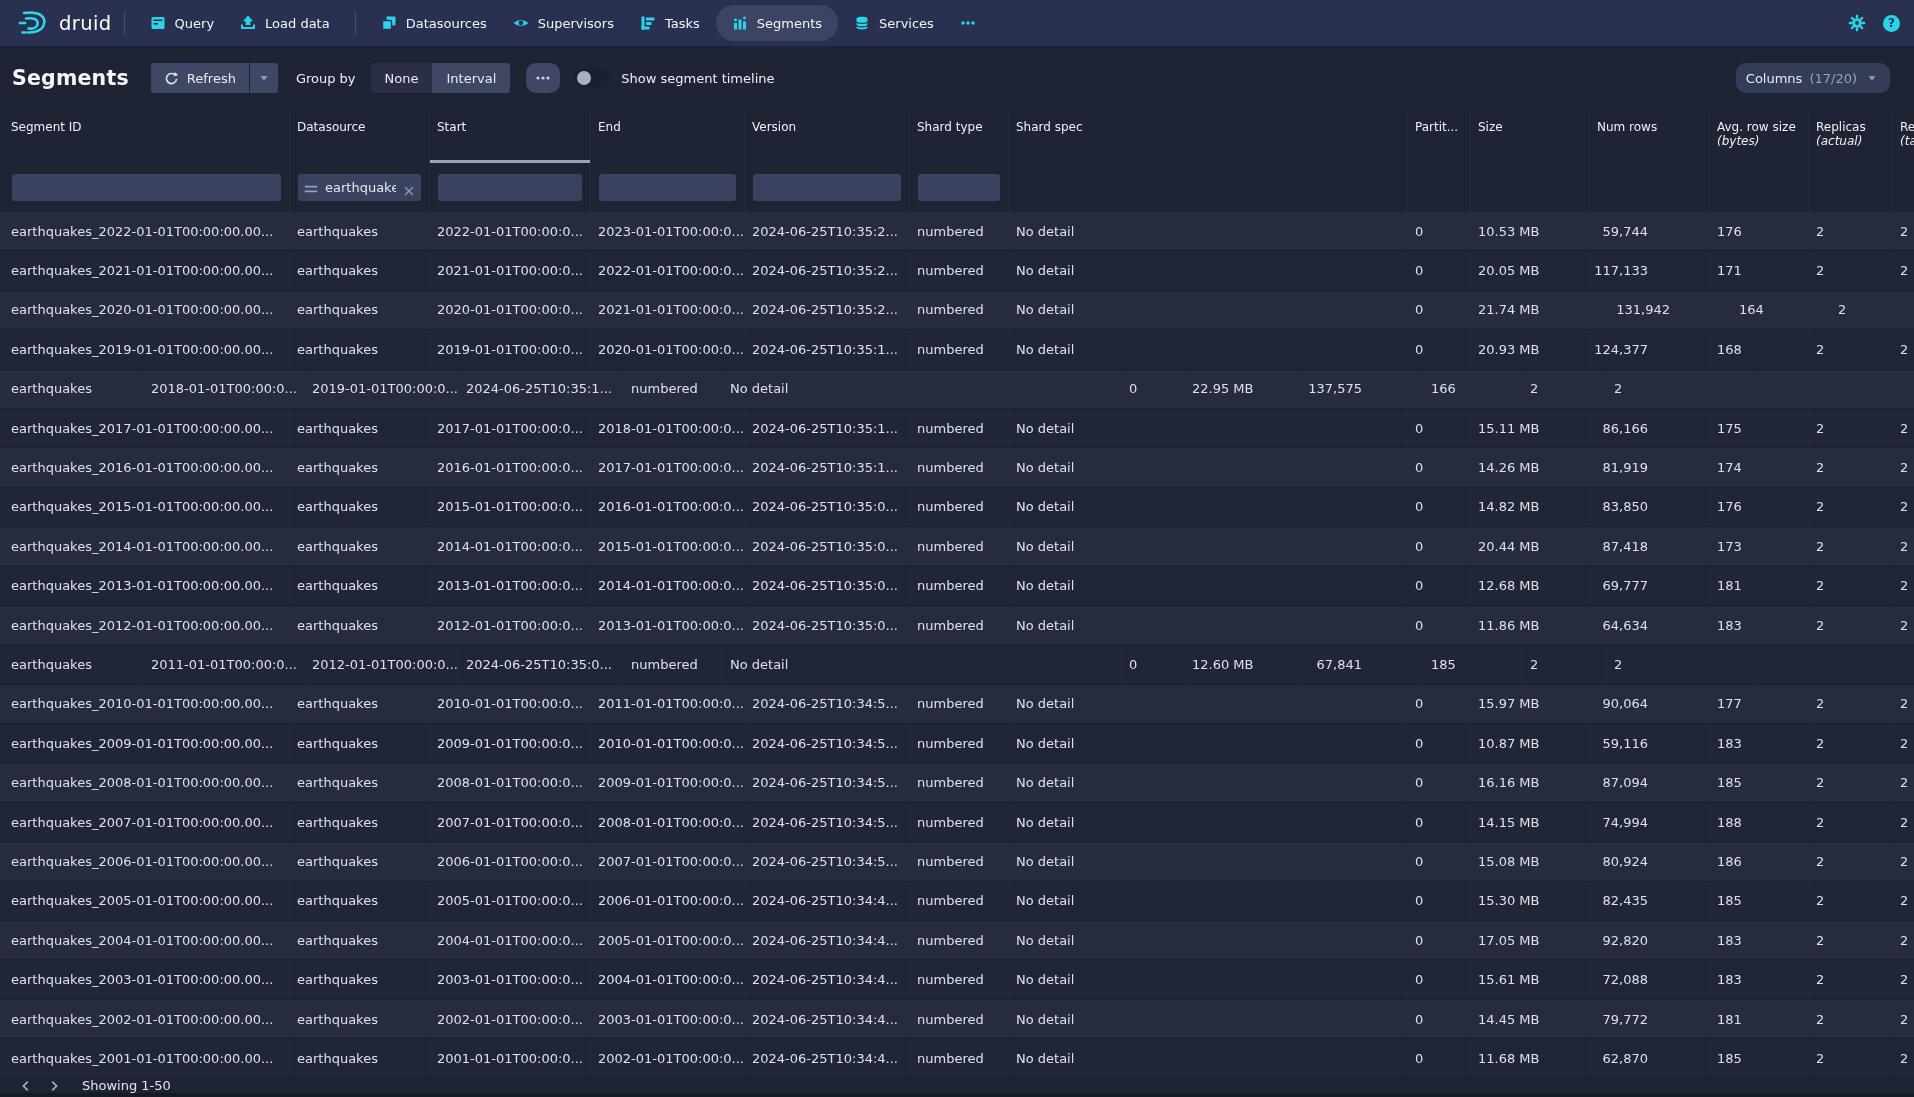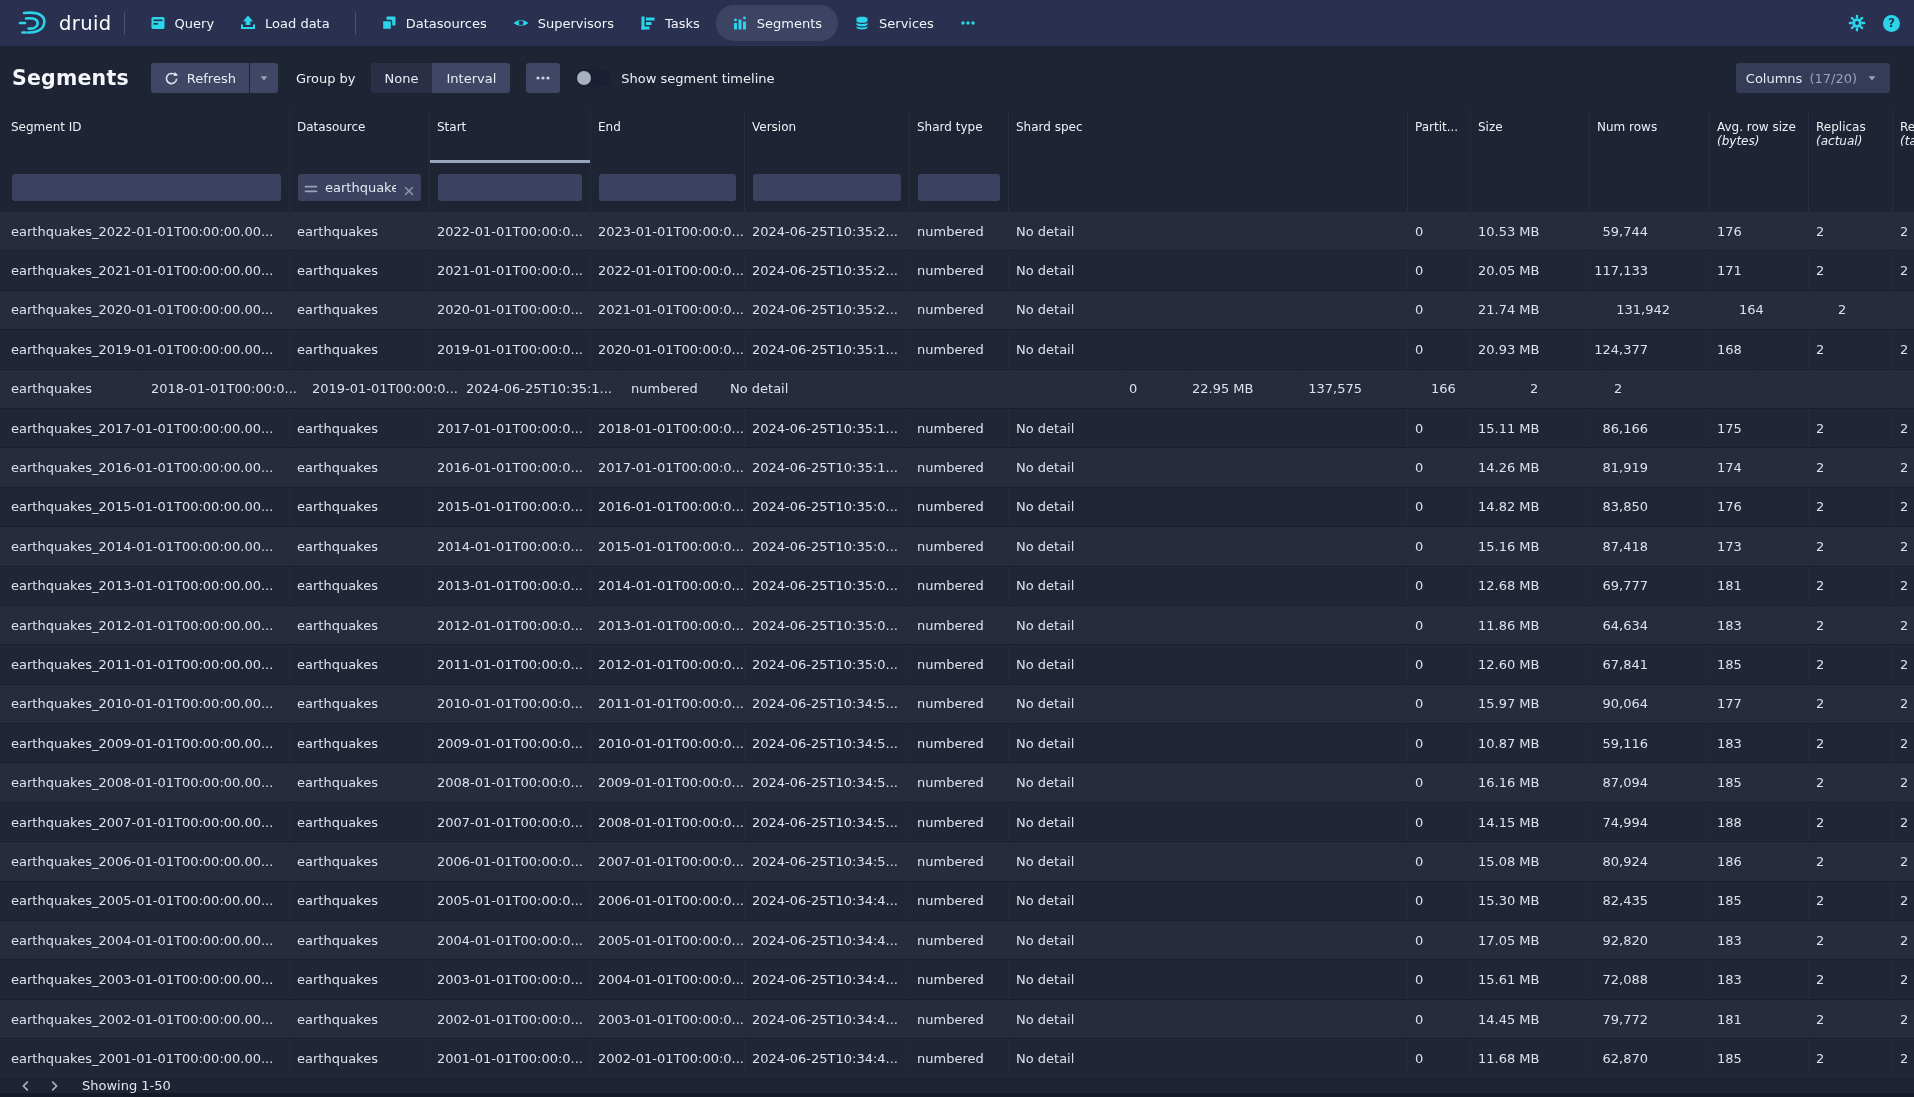--- a/index.html
+++ b/index.html
@@ -14,21 +14,21 @@
   .nav-item { display:flex; align-items:center; gap:9px; padding:0 13px; height:36px; font-size:13px; color:#f2f4f9; border-radius:18px; cursor:pointer; }
   .nav-item.active { background:#3c4363; padding:0 16px; margin:0 3px; }
   .nav-icon { width:16px; height:16px; display:flex; }
   .nav-icon svg { width:16px; height:16px; }
   .navbar-right { margin-left:auto; display:flex; align-items:center; gap:17px; }
   .gear { width:18px; height:18px; display:flex; }
   .help-circle { width:17px; height:17px; border-radius:50%; background:#2bd5e9; color:#2a3150; font-size:12px; font-weight:bold; display:flex; align-items:center; justify-content:center; }
   
   .toolbar { height:64px; display:flex; align-items:center; padding:0 12px; }
   .page-title { font-size:20.5px; font-weight:bold; color:#f4f6fa; letter-spacing:.2px; }
-  .btn { height:30px; background:#404765; border:none; border-radius:3px; color:#e8ebf4; font-size:13px; font-family:inherit; display:flex; align-items:center; justify-content:center; cursor:pointer; }
+  .btn { height:30px; background:#404765; border:none; border-radius:10px; color:#e8ebf4; font-size:13px; font-family:inherit; display:flex; align-items:center; justify-content:center; cursor:pointer; }
   .refresh-group { display:flex; margin-left:22px; }
   .refresh-main { padding:0 13px; gap:8px; border-radius:3px 0 0 3px; }
   .refresh-caret { width:28px; border-radius:0 3px 3px 0; margin-left:1px; }
   .label { font-size:13px; color:#edeff6; }
   .group-by-label { margin-left:18px; }
   .btn-group { display:flex; margin-left:15px; border-radius:3px; overflow:hidden; }
   .btn-group .btn { border-radius:0; padding:0 14px; }
   .btn-group .btn.inactive { background:#2a2f45; }
   .more-btn { margin-left:16px; width:34px; }
   .switch-wrap { display:flex; align-items:center; gap:10px; margin-left:15px; }
@@ -440,21 +440,21 @@
       </div>
       <div class="tr">
         <div class="td" style="width: 286px;">earthquakes_2014-01-01T00:00:00.00...</div>
         <div class="td" style="width: 140px;">earthquakes</div>
         <div class="td" style="width: 161px;">2014-01-01T00:00:0...</div>
         <div class="td" style="width: 154px;">2015-01-01T00:00:0...</div>
         <div class="td" style="width: 165px;">2024-06-25T10:35:0...</div>
         <div class="td" style="width: 99px;">numbered</div>
         <div class="td" style="width: 399px;">No detail</div>
         <div class="td" style="width: 63px;">0</div>
-        <div class="td" style="width: 119px;">15.16 MB</div>
+        <div class="td" style="width: 119px;">20.44 MB</div>
         <div class="td align-right" style="width: 120px;">87,418</div>
         <div class="td" style="width: 99px;">173</div>
         <div class="td" style="width: 84px;">2</div>
         <div class="td" style="width: 150px;">2</div>
       </div>
       <div class="tr">
         <div class="td" style="width: 286px;">earthquakes_2013-01-01T00:00:00.00...</div>
         <div class="td" style="width: 140px;">earthquakes</div>
         <div class="td" style="width: 161px;">2013-01-01T00:00:0...</div>
         <div class="td" style="width: 154px;">2014-01-01T00:00:0...</div>
@@ -477,21 +477,20 @@
         <div class="td" style="width: 99px;">numbered</div>
         <div class="td" style="width: 399px;">No detail</div>
         <div class="td" style="width: 63px;">0</div>
         <div class="td" style="width: 119px;">11.86 MB</div>
         <div class="td align-right" style="width: 120px;">64,634</div>
         <div class="td" style="width: 99px;">183</div>
         <div class="td" style="width: 84px;">2</div>
         <div class="td" style="width: 150px;">2</div>
       </div>
       <div class="tr">
-        <div class="td" style="width: 286px;">earthquakes_2011-01-01T00:00:00.00...</div>
         <div class="td" style="width: 140px;">earthquakes</div>
         <div class="td" style="width: 161px;">2011-01-01T00:00:0...</div>
         <div class="td" style="width: 154px;">2012-01-01T00:00:0...</div>
         <div class="td" style="width: 165px;">2024-06-25T10:35:0...</div>
         <div class="td" style="width: 99px;">numbered</div>
         <div class="td" style="width: 399px;">No detail</div>
         <div class="td" style="width: 63px;">0</div>
         <div class="td" style="width: 119px;">12.60 MB</div>
         <div class="td align-right" style="width: 120px;">67,841</div>
         <div class="td" style="width: 99px;">185</div>

